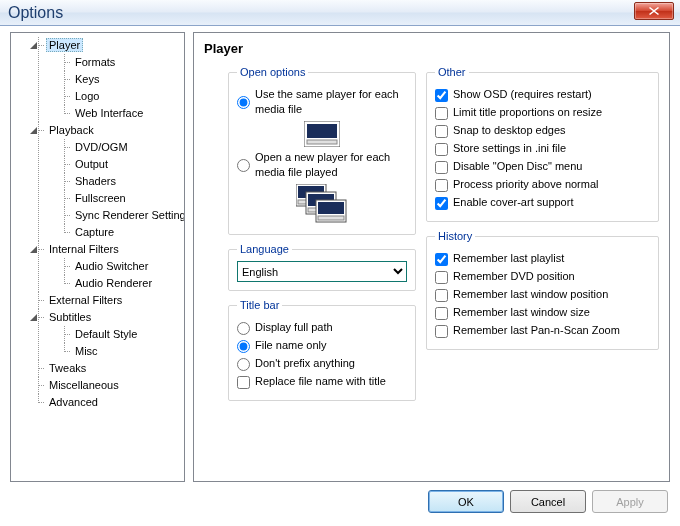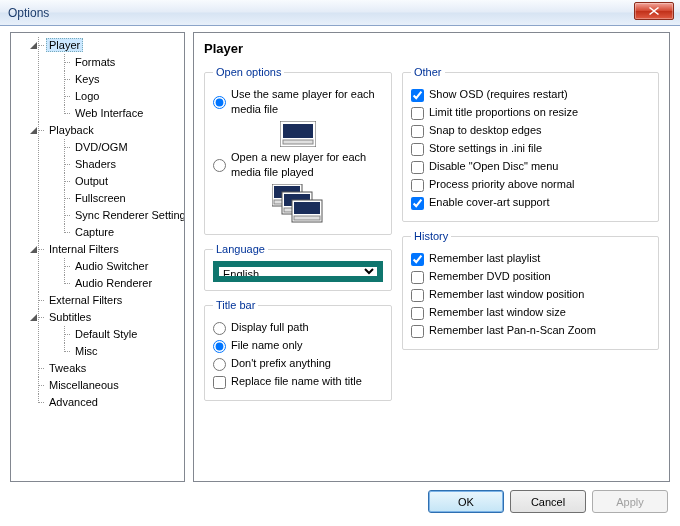--- a/index.html
+++ b/index.html
@@ -1,50 +1,50 @@
 <!DOCTYPE html>
 <html><head>
 <meta charset="utf-8">
 <style>
 * { box-sizing: border-box; margin: 0; padding: 0; }
 body { font-family: "Segoe UI", Tahoma, sans-serif; font-size: 11px; background: #fff; width: 680px; height: 526px; overflow: hidden; }
 
 .titlebar { height: 26px; background: linear-gradient(to bottom, #f8fbfe, #e4ecf7 48%, #d7e4f3 52%, #e8f0fa); border-bottom: 1px solid #8ba4c9; display: flex; align-items: center; padding: 0 0 0 8px; position: relative; }
-.titlebar .title { color: #1e3e6e; font-size: 12px; flex: 1; }
+.titlebar .title { color: #1e3e6e; font-size: 16px; flex: 1; }
 .close-btn { position: absolute; top: 2px; right: 6px; width: 40px; height: 18px; background: linear-gradient(to bottom, #f2a49a, #d44a34 48%, #c1311a 52%, #e05a42); border: 1px solid #8b2c1c; border-radius: 2px; color: #fff; font-weight: bold; display: flex; align-items: center; justify-content: center; font-size: 10px; box-shadow: inset 0 0 0 1px rgba(255,255,255,.3); cursor: default; }
 
 .content { display: flex; padding: 6px 10px 0 10px; height: 456px; }
 
 .tree { width: 175px; border: 1px solid #828790; background: #fff; padding: 4px 2px; overflow: auto; margin-right: 8px; }
 .tree ul { list-style: none; padding-left: 0; }
 .tree li { position: relative; padding-left: 14px; line-height: 17px; white-space: nowrap; }
 .tree li::before { content: ''; position: absolute; left: 6px; top: 0; bottom: 0; border-left: 1px dotted #999; }
 .tree li::after { content: ''; position: absolute; left: 6px; top: 8px; width: 6px; border-top: 1px dotted #999; }
 .tree li:last-child::before { bottom: auto; height: 9px; }
 .tree > ul > li::before, .tree > ul > li::after { display: none; }
 .tree ul ul { margin-left: 5px; }
 .tree ul ul ul { margin-left: 12px; }
 .tree .exp { position: absolute; left: -0px; top: 4px; width: 9px; height: 9px; display: inline-flex; align-items: center; justify-content: center; z-index: 1;}
 .tree > ul > li > ul > li > .exp { left: -3px; }
 .tree .label { padding: 0 3px; cursor: default; }
 .tree .selected > .label { background: #cce8ff; border: 1px dotted #7ab; padding: 0 2px; }
 
 .main { flex: 1; border: 1px solid #828790; background: #fff; padding: 8px 10px; overflow: hidden; }
 .main h2 { font-size: 13px; font-weight: bold; margin-bottom: 10px; color: #000; }
-.cols { display: flex; gap: 10px; }
+.cols { display: flex; gap: 10px; margin-left: 24px; }
 .col { display: flex; flex-direction: column; gap: 8px; }
 .col.left { width: 188px; }
 .col.right { flex: 1; }
 
 fieldset { border: 1px solid #d5d5d5; padding: 6px 8px 8px 8px; border-radius: 2px; }
 legend { color: #003399; padding: 0 3px; }
 .row { display: flex; align-items: center; gap: 5px; line-height: 15px; margin: 3px 0; }
 input[type=radio], input[type=checkbox] { margin-top: 1px; }
 .row label { flex: 1; }
-select { width: 100%; height: 21px; font-size: 11px; border: 6px solid #0f766e; background: #fff; }
+select { width: 100%; height: 21px; font-size: 11px; border: 1px solid #0f766e; background: #fff; }
 .mediaicon { margin: 4px auto 2px auto; display: block; }
 
 .buttons { display: flex; justify-content: flex-end; gap: 6px; padding: 8px 12px; }
 button.dlg { width: 76px; height: 23px; font-size: 11px; border: 1px solid #707070; background: linear-gradient(to bottom, #f2f2f2, #e3e3e3); border-radius: 3px; cursor: default; }
 button.dlg.default { border-color: #2f6fb0; box-shadow: 0 0 0 1px #7bb3e8 inset; background: linear-gradient(to bottom, #eaf6fd, #c4e5f6); }
 button.dlg:disabled { color: #a0a0a0; border-color: #adadad; background: #f4f4f4; }
 
 svg.tri { width: 9px; height: 9px; }
 </style>
 </head>
@@ -80,22 +80,22 @@
           </li>
           <li>
             <span class="exp">
                 <svg class="tri" viewBox="0 0 9 9">
                   <path d="M1 8 L8 1 L8 8 Z" fill="#595959"></path>
                 </svg>
               </span>
             <span class="label">Playback</span>
             <ul>
               <li><span class="label">DVD/OGM</span></li>
+              <li><span class="label">Output</span></li>
               <li><span class="label">Shaders</span></li>
-              <li><span class="label">Output</span></li>
               <li><span class="label">Fullscreen</span></li>
               <li><span class="label">Sync Renderer Settings</span></li>
               <li><span class="label">Capture</span></li>
             </ul>
           </li>
           <li>
             <span class="exp">
                 <svg class="tri" viewBox="0 0 9 9">
                   <path d="M1 8 L8 1 L8 8 Z" fill="#595959"></path>
                 </svg>

